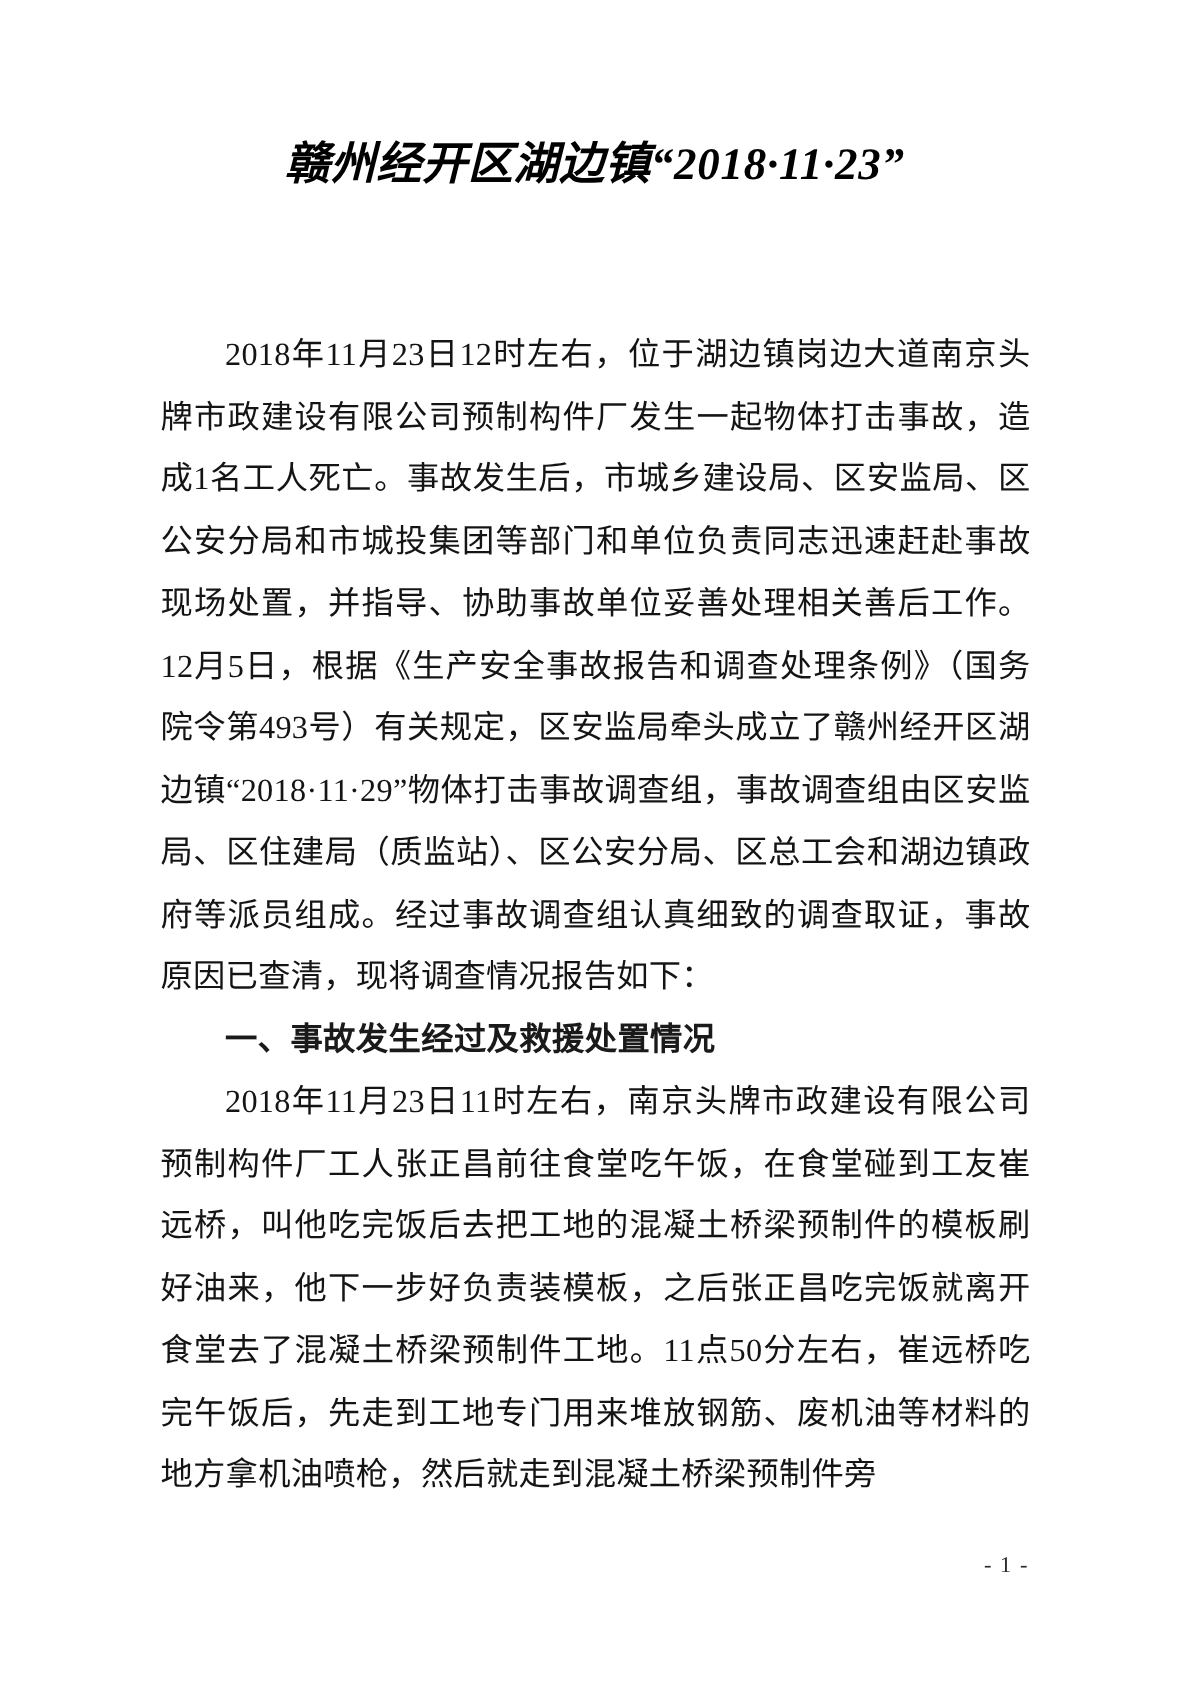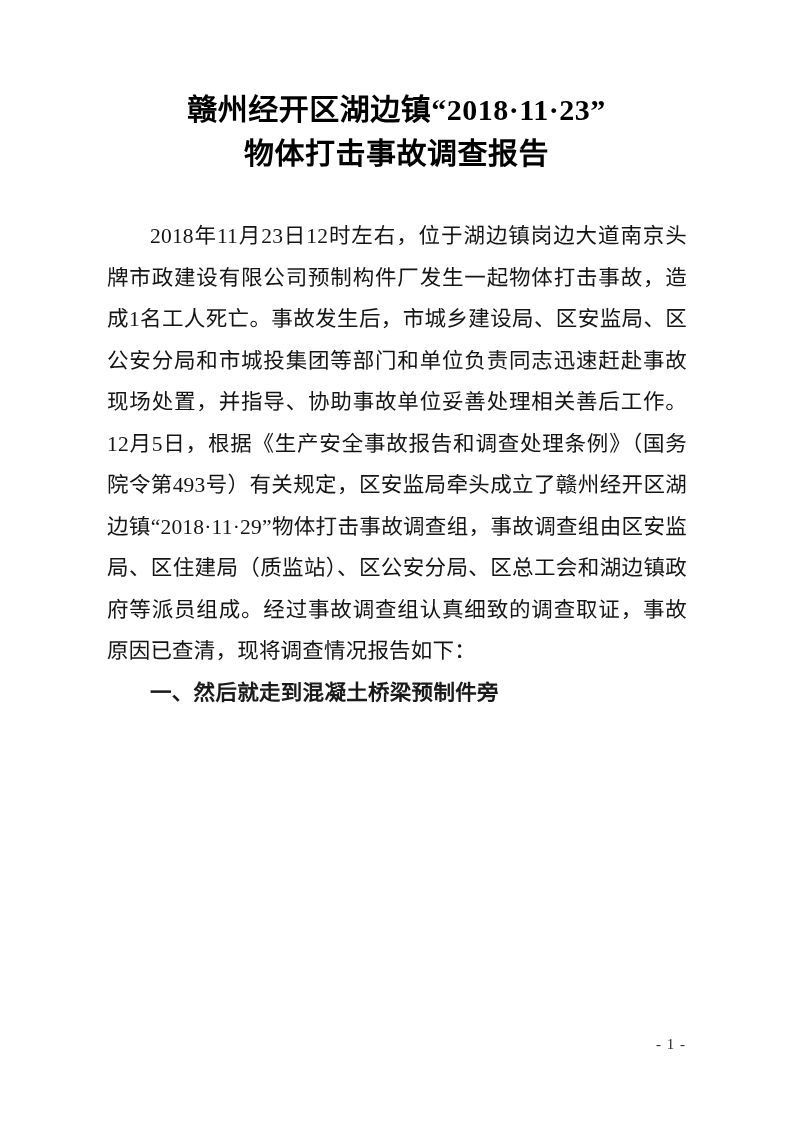--- a/index.html
+++ b/index.html
@@ -27,20 +27,21 @@
     left: 107px;
     top: 88px;
     width: 579px;
     text-align: center;
     font-family: "Liberation Serif", "DejaVu Serif", serif;
     font-weight: 700;
     font-size: 30px;
     line-height: 44px;
     letter-spacing: 0.5px;
     color: #000000;
+    font-style: italic;
   }
   .doc-title .title-line {
     display: block;
     white-space: nowrap;
   }
 
   
   .body-region {
     position: absolute;
     left: 107px;
@@ -83,27 +84,27 @@
     letter-spacing: 1px;
   }
 </style>
 </head>
 <body>
 
 <div class="page">
 
   <div class="doc-title">
     <span class="title-line">赣州经开区湖边镇“2018·11·23”</span>
-    <span class="title-line">物体打击事故调查报告</span>
   </div>
 
   <div class="body-region">
 
     <p class="para">2018年11月23日12时左右，位于湖边镇岗边大道南京头牌市政建设有限公司预制构件厂发生一起物体打击事故，造成1名工人死亡。事故发生后，市城乡建设局、区安监局、区公安分局和市城投集团等部门和单位负责同志迅速赶赴事故现场处置，并指导、协助事故单位妥善处理相关善后工作。12月5日，根据《生产安全事故报告和调查处理条例》（国务院令第493号）有关规定，区安监局牵头成立了赣州经开区湖边镇“2018·11·29”物体打击事故调查组，事故调查组由区安监局、区住建局（质监站）、区公安分局、区总工会和湖边镇政府等派员组成。经过事故调查组认真细致的调查取证，事故原因已查清，现将调查情况报告如下：</p>
 
-    <h2 class="section-heading">一、然后就走到混凝土桥梁预制件旁</h2>
+    <h2 class="section-heading">一、事故发生经过及救援处置情况</h2>
 
+    <p class="para">2018年11月23日11时左右，南京头牌市政建设有限公司预制构件厂工人张正昌前往食堂吃午饭，在食堂碰到工友崔远桥，叫他吃完饭后去把工地的混凝土桥梁预制件的模板刷好油来，他下一步好负责装模板，之后张正昌吃完饭就离开食堂去了混凝土桥梁预制件工地。11点50分左右，崔远桥吃完午饭后，先走到工地专门用来堆放钢筋、废机油等材料的地方拿机油喷枪，然后就走到混凝土桥梁预制件旁</p>
 
   </div>
 
   <div class="page-number">- 1 -</div>
 
 </div>
 
 </body></html>

